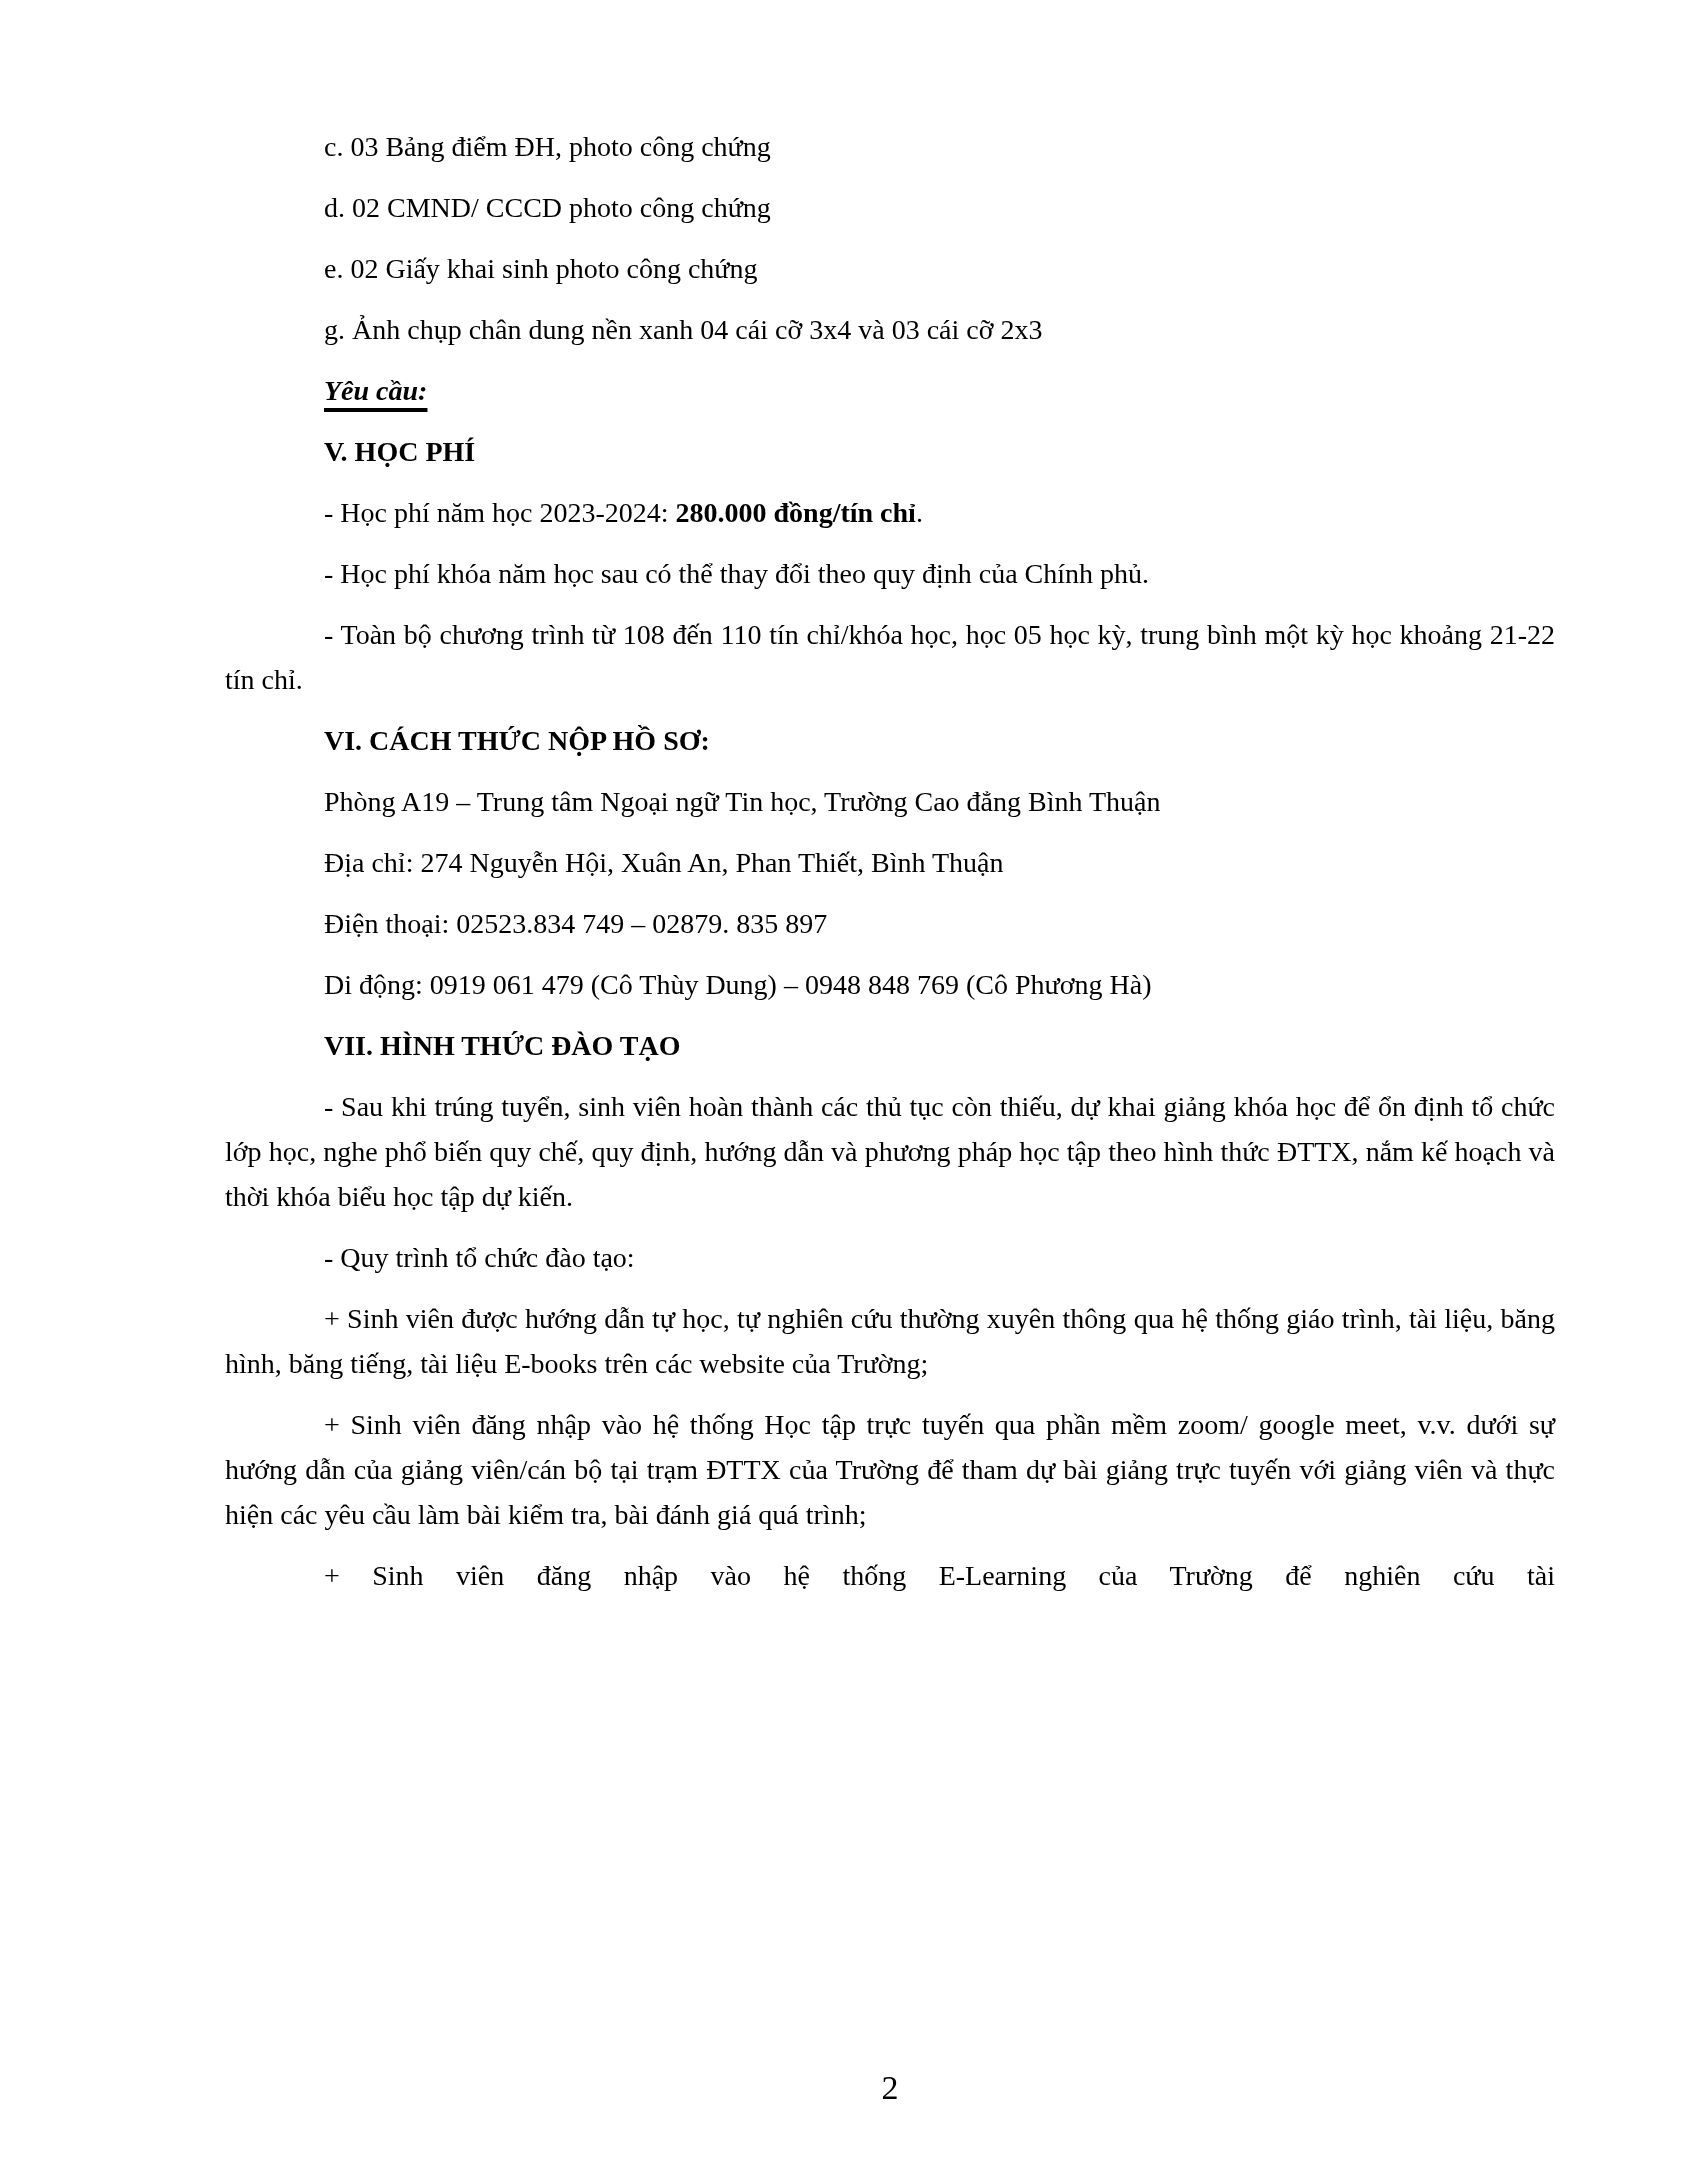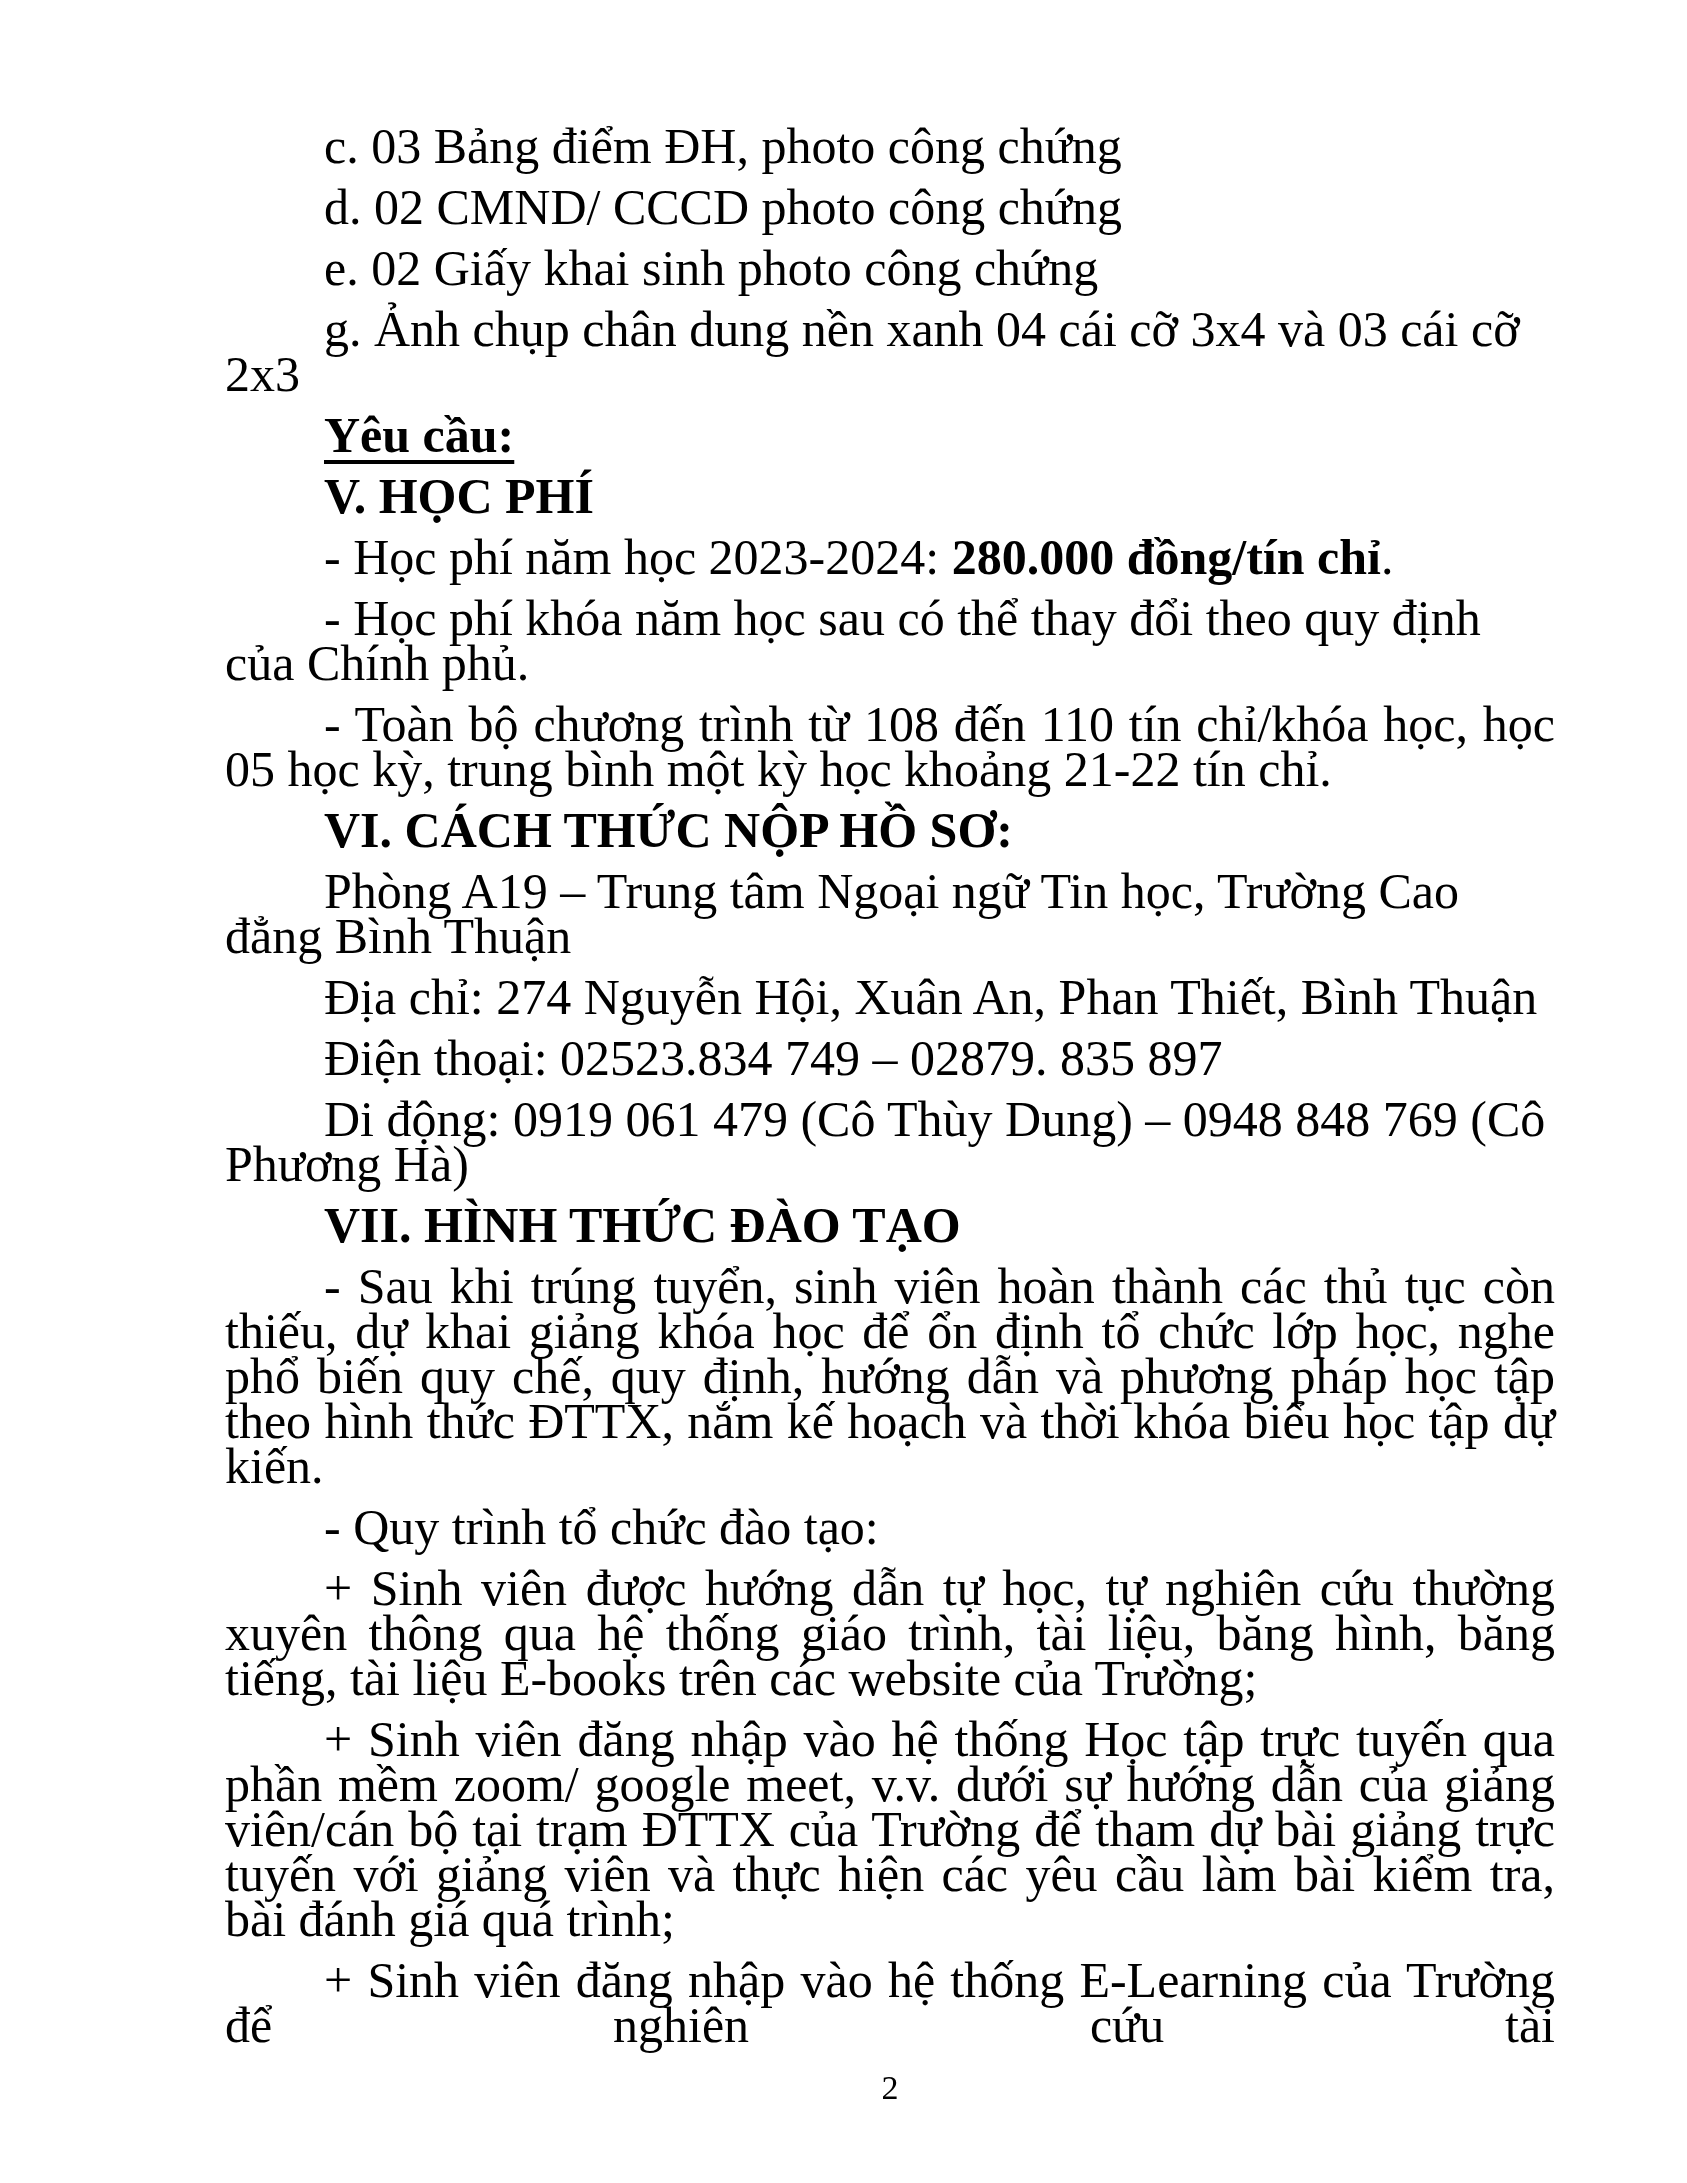--- a/index.html
+++ b/index.html
@@ -10,30 +10,30 @@
     background: #ffffff;
     color: #000000;
     font-family: "Liberation Serif", "DejaVu Serif", serif;
     overflow: hidden;
   }
   .content {
     position: absolute;
     left: 225px;
     top: 124px;
     width: 1330px;
-    font-size: 50px;
+    font-size: 28px;
     line-height: 45px;
   }
   .content p { margin: 16px 0 0 0; }
   .content p:first-child { margin-top: 0; }
   .indent { text-indent: 99px; }
   .justify { text-align: justify; }
   .justify-last { text-align: justify; text-align-last: justify; }
   .heading { font-weight: bold; }
-  .subhead { font-weight: bold; }
+  .subhead { font-weight: bold; font-style: italic; }
   .subhead .u {
     text-decoration: underline;
     text-decoration-thickness: 4px;
     text-underline-offset: 8px;
   }
   b { font-weight: bold; }
   .footer {
     position: absolute;
     left: 225px;
     top: 2068px;

